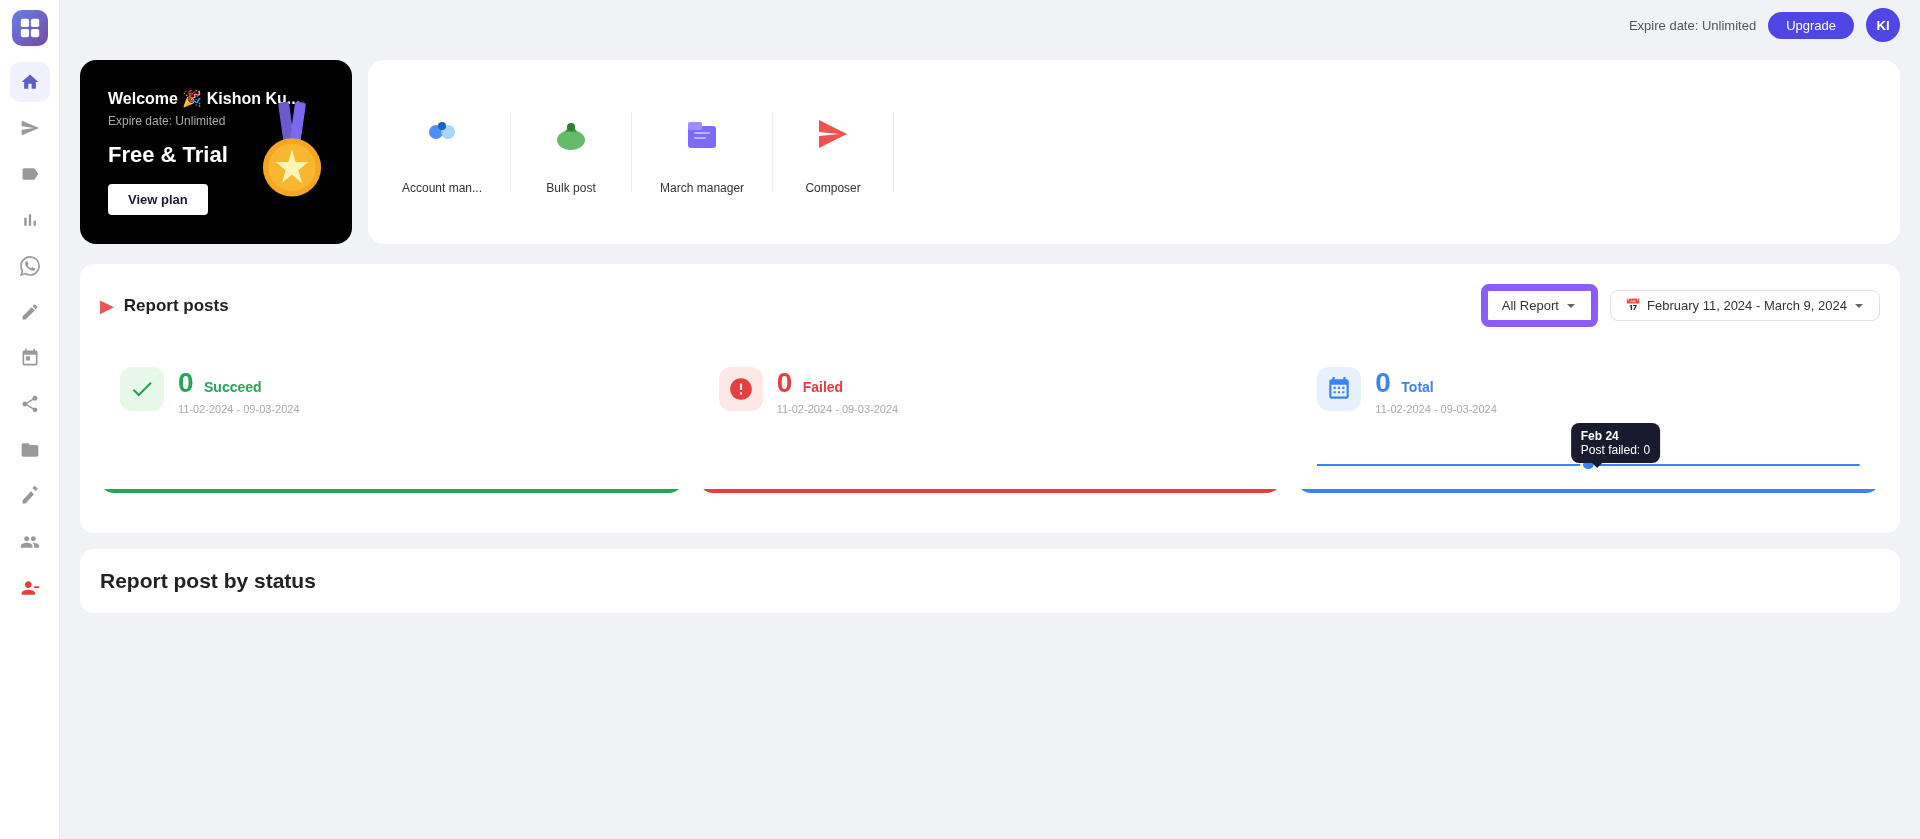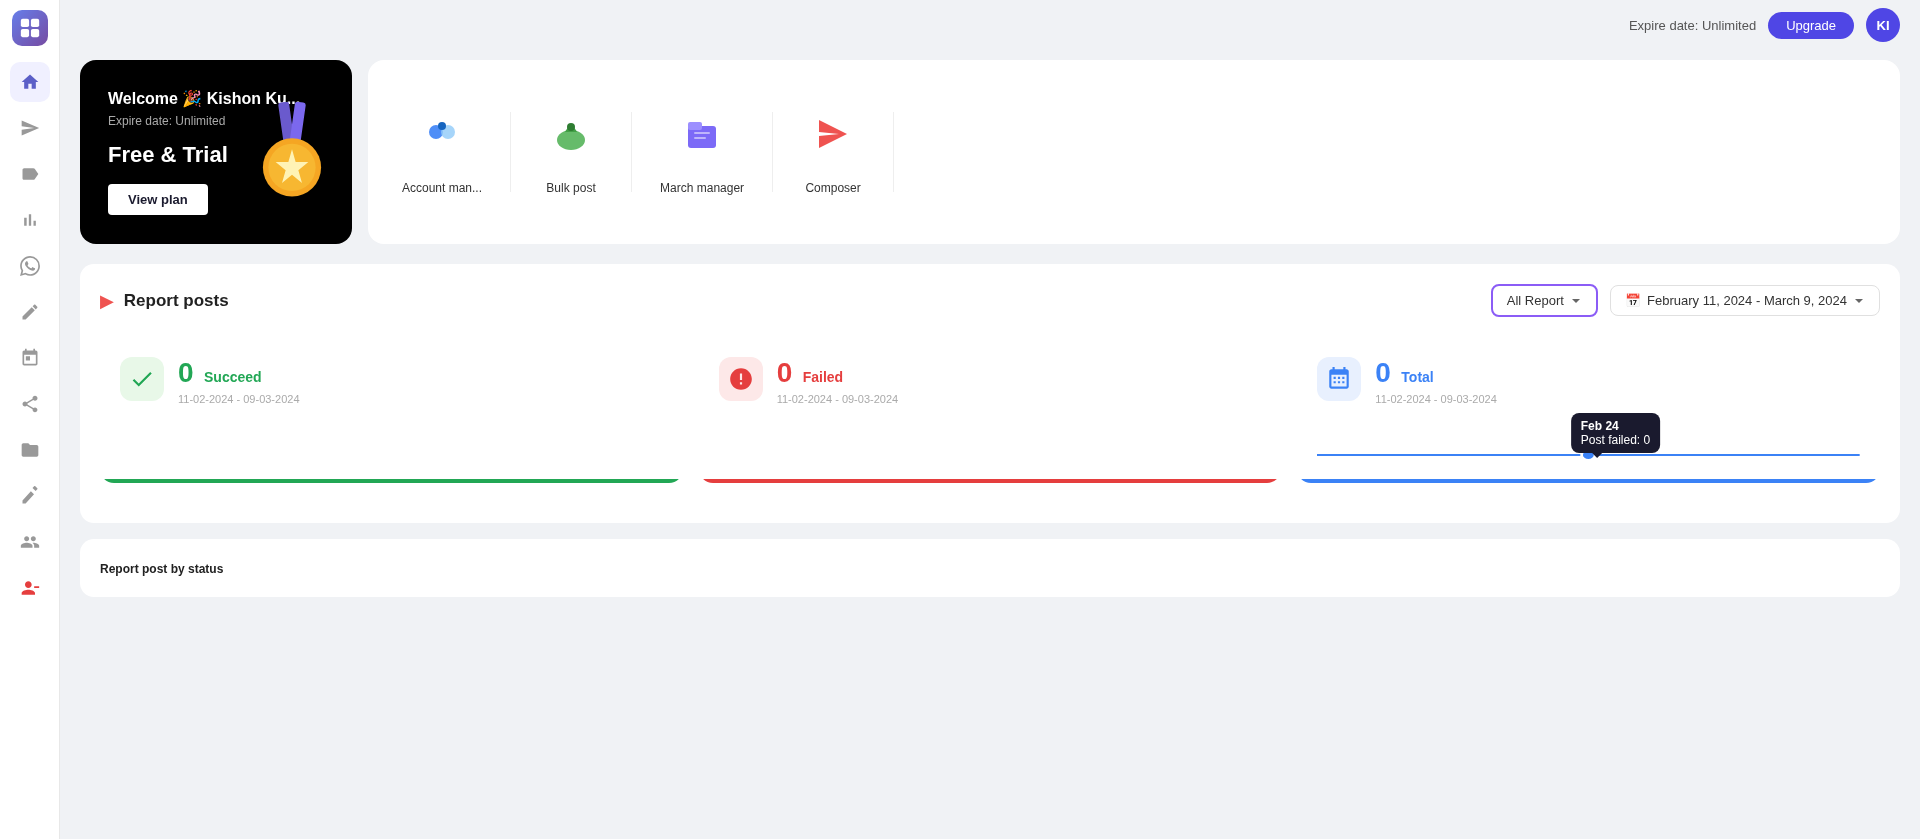--- a/index.html
+++ b/index.html
@@ -178,21 +178,21 @@
       color: #222;
     }
     .section-controls {
       margin-left: auto;
       display: flex;
       align-items: center;
       gap: 12px;
     }
     .report-filter {
       background: white;
-      border: 2px solid #8b5cf6;
+      border: 7px solid #8b5cf6;
       border-radius: 8px;
       padding: 7px 14px;
       font-size: 13px;
       color: #333;
       cursor: pointer;
       display: flex;
       align-items: center;
       gap: 6px;
     }
     .date-filter {
@@ -307,21 +307,21 @@
       border-top: 5px solid #1a1a2e;
     }
 
     
     .report-status-section {
       background: white;
       border-radius: 14px;
       padding: 20px;
     }
     .section-title2 {
-      font-size: 12px;
+      font-size: 21px;
       font-weight: 600;
       color: #222;
     }
 
     .divider-v {
       width: 1px;
       background: #eee;
       height: 80px;
       align-self: center;
     }

